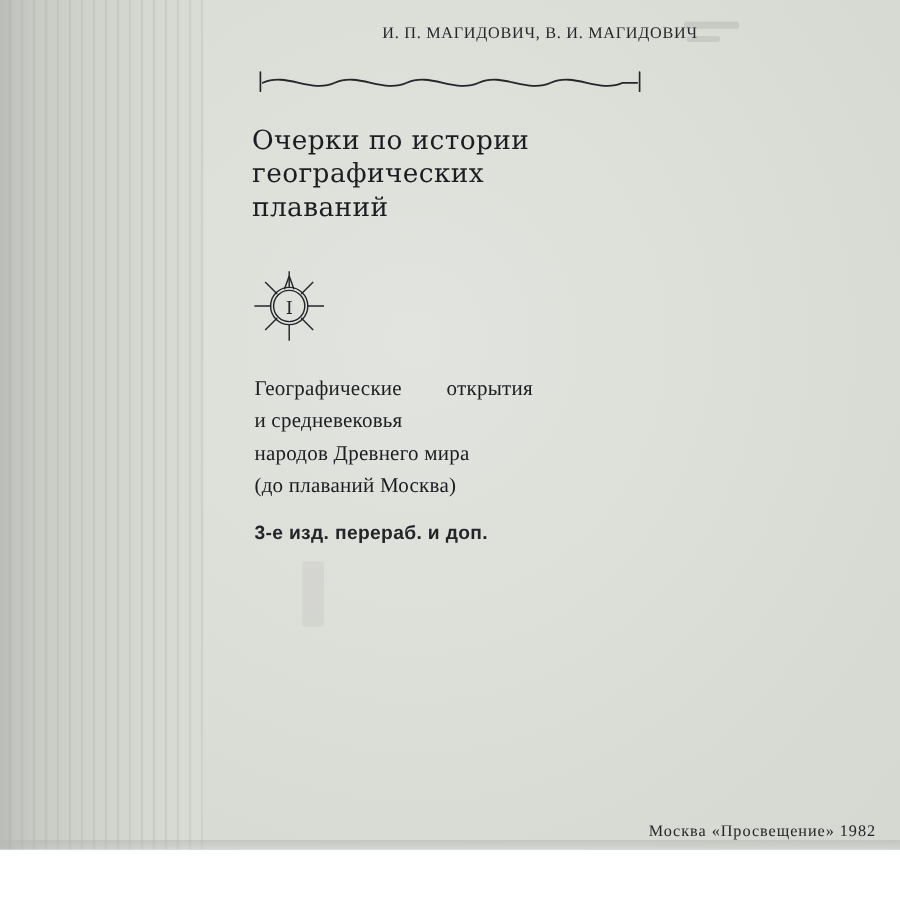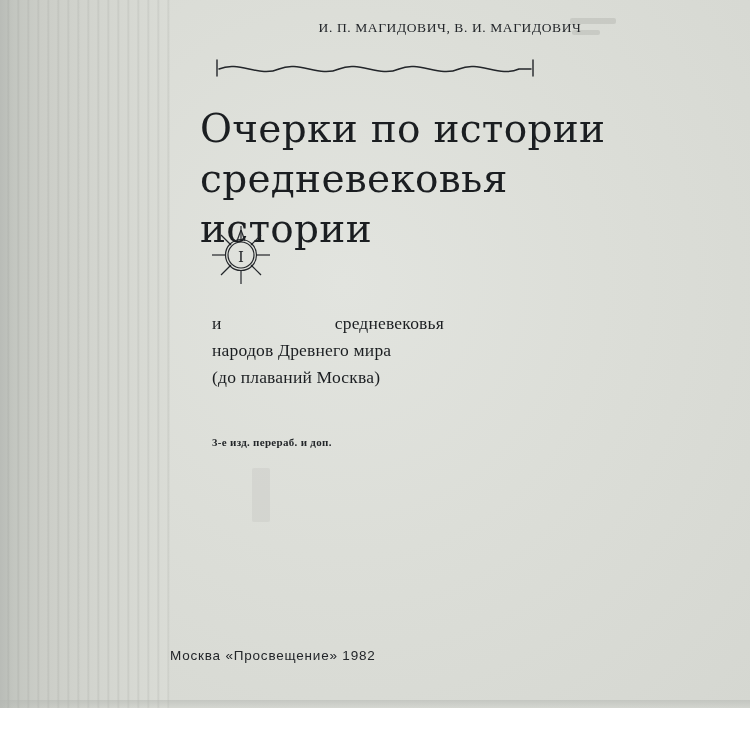--- a/index.html
+++ b/index.html
@@ -102,23 +102,23 @@
   .squiggle {
     position: absolute;
     top: 54px;
     left: 45px;
     width: 320px;
     height: 30px;
   }
   .title {
     position: absolute;
     top: 104px;
-    left: 30px;
+    left: 40px;
     width: 430px;
-    font-size: 39px;
+    font-size: 22px;
     line-height: 1.28;
     font-weight: 400;
     letter-spacing: 0.3px;
     color: #1b1e21;
     font-family: "DejaVu Serif", serif;
   }
   .compass {
     position: absolute;
     top: 224px;
     left: 40px;
@@ -134,36 +134,36 @@
     line-height: 1.55;
     letter-spacing: 0.2px;
     color: #1b1e21;
     font-family: "Liberation Serif", serif;
   }
   .subtitle div:nth-child(1) { text-align: justify; text-align-last: justify; width: 232px; }
   .edition {
     position: absolute;
     top: 436px;
     left: 42px;
-    font-size: 11px;
+    font-size: 16px;
     letter-spacing: 0.3px;
     font-weight: 700;
     color: #232629;
-    font-family: Liberation Serif, serif;
+    font-family: Liberation Sans, sans-serif;
   }
   .imprint {
     position: absolute;
-    top: 648px;
+    top: 685px;
     left: 0;
     width: 560px;
-    text-align: left;
+    text-align: right;
     font-size: 13.5px;
     letter-spacing: 0.8px;
     color: #23262a;
-    font-family: Liberation Sans, sans-serif;
+    font-family: Liberation Serif, serif;
   }
   
   .speck {
     position: absolute;
     background: rgba(120,124,119,0.18);
     border-radius: 2px;
   }
 </style>
 </head>
 <body>
@@ -187,22 +187,22 @@
 
       <div class="squiggle">
         <svg width="320" height="30" viewBox="0 0 320 30" xmlns="http://www.w3.org/2000/svg">
           <path d="M2,6 L2,22 M318,6 L318,22" stroke="#23262a" stroke-width="1.4" fill="none" stroke-linecap="round"></path>
           <path d="M4,15 C 24,6 44,24 64,15 C 84,6 104,24 124,15 C 144,6 164,24 184,15 C 204,6 224,24 244,15 C 264,6 284,24 304,15 L316,15" stroke="#23262a" stroke-width="1.5" fill="none" stroke-linecap="round"></path>
         </svg>
       </div>
 
       <div class="title">
         <div>Очерки по истории</div>
-        <div>средневековья</div>
-        <div>истории</div>
+        <div>географических</div>
+        <div>плаваний</div>
       </div>
 
       <div class="compass">
         <svg width="62" height="62" viewBox="0 0 62 62" xmlns="http://www.w3.org/2000/svg">
           <g stroke="#23262a" stroke-width="1.2" fill="none">
             <circle cx="31" cy="31" r="15.5"></circle>
             <circle cx="31" cy="31" r="13"></circle>
             <line x1="31" y1="2" x2="31" y2="16"></line>
             <line x1="31" y1="46" x2="31" y2="60"></line>
             <line x1="2" y1="31" x2="16" y2="31"></line>
@@ -212,20 +212,21 @@
             <line x1="51" y1="11" x2="41" y2="21"></line>
             <line x1="21" y1="41" x2="11" y2="51"></line>
             <line x1="31" y1="6" x2="27" y2="17"></line>
             <line x1="31" y1="6" x2="35" y2="17"></line>
           </g>
           <text x="31" y="38" text-anchor="middle" font-family="DejaVu Serif, serif" font-size="15" fill="#23262a">I</text>
         </svg>
       </div>
 
       <div class="subtitle">
+        <div>Географические  открытия</div>
         <div>и средневековья</div>
         <div>народов Древнего мира</div>
         <div>(до плаваний Москва)</div>
       </div>
 
       <div class="edition">3-е изд. перераб. и доп.</div>
 
       <div class="imprint">Москва «Просвещение» 1982</div>
 
     </div>

